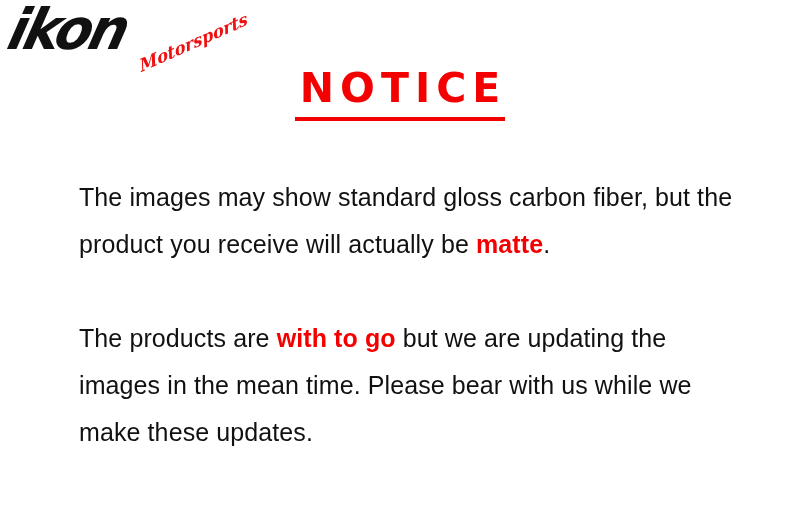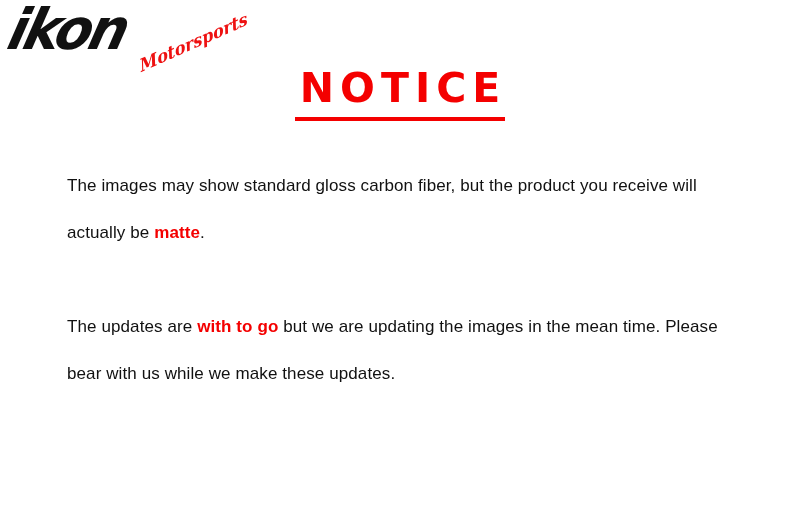--- a/index.html
+++ b/index.html
@@ -87,25 +87,25 @@
 
   
   .body-copy {
     position: absolute;
     left: 63px;
     top: 158px;
     width: 690px;
   }
   .para {
     font-family: "Liberation Sans", sans-serif;
-    font-size: 17px;
+    font-size: 25px;
     line-height: 47px;
     color: #111111;
     letter-spacing: 0.1px;
-    margin: 4px;
+    margin: 16px;
   }
   .para + .para {
     margin-top: 47px;
   }
   .hl {
     color: #f40000;
     font-weight: bold;
   }
 </style>
 </head>
@@ -120,17 +120,17 @@
 
   <div class="notice-wrap">
     <div class="notice-title">NOTICE</div>
     <div class="notice-rule"></div>
   </div>
 
   <div class="body-copy">
 
     <p class="para"><span>The images may show standard gloss carbon fiber, but the product you receive will actually be </span><span class="hl">matte</span><span>.</span></p>
 
-    <p class="para"><span>The updates are </span><span class="hl">with to go</span><span> but we are updating the images in the mean time. Please bear with us while we make these updates.</span></p>
+    <p class="para"><span>The products are </span><span class="hl">with to go</span><span> but we are updating the images in the mean time. Please bear with us while we make these updates.</span></p>
 
   </div>
 
 </div>
 
 </body></html>

